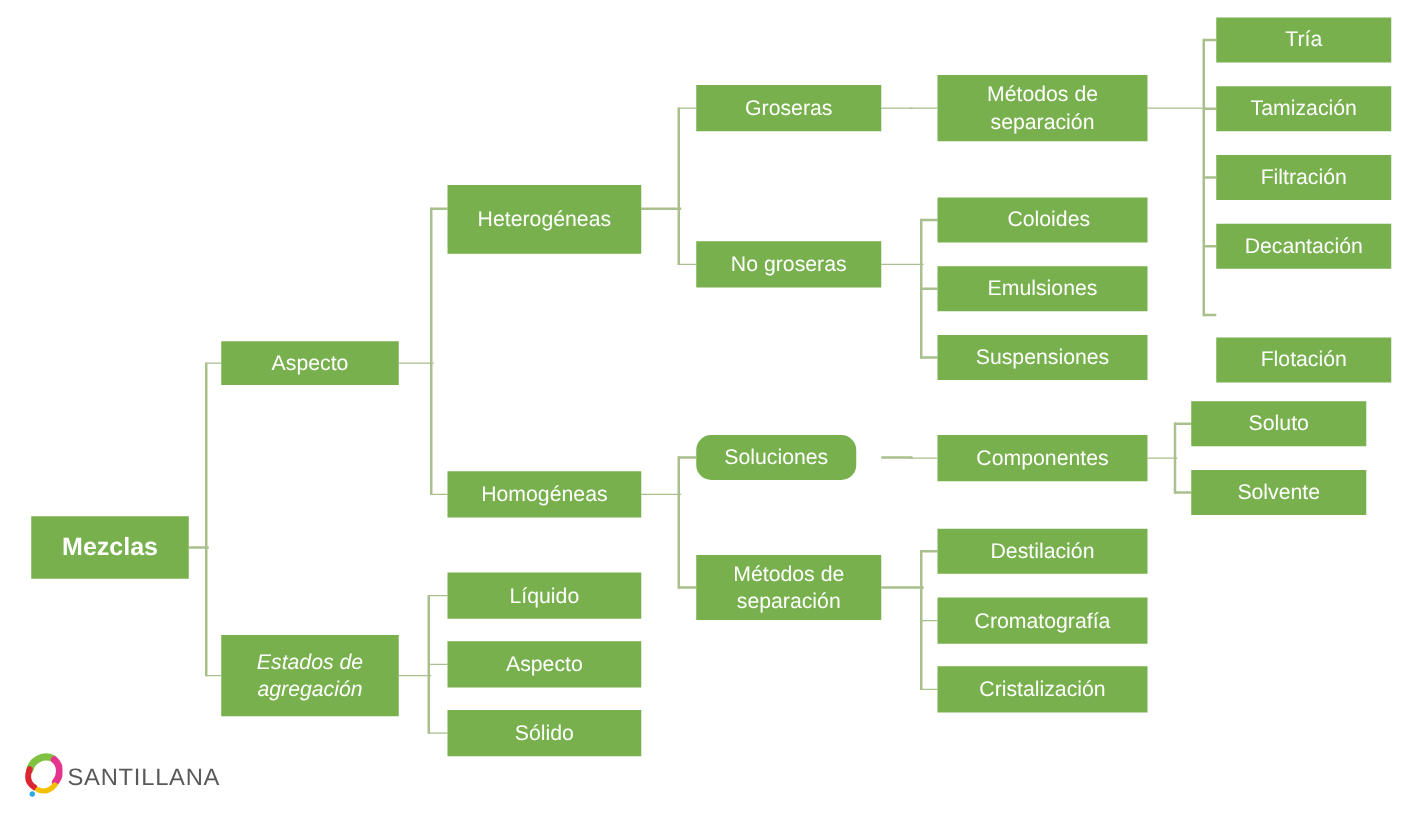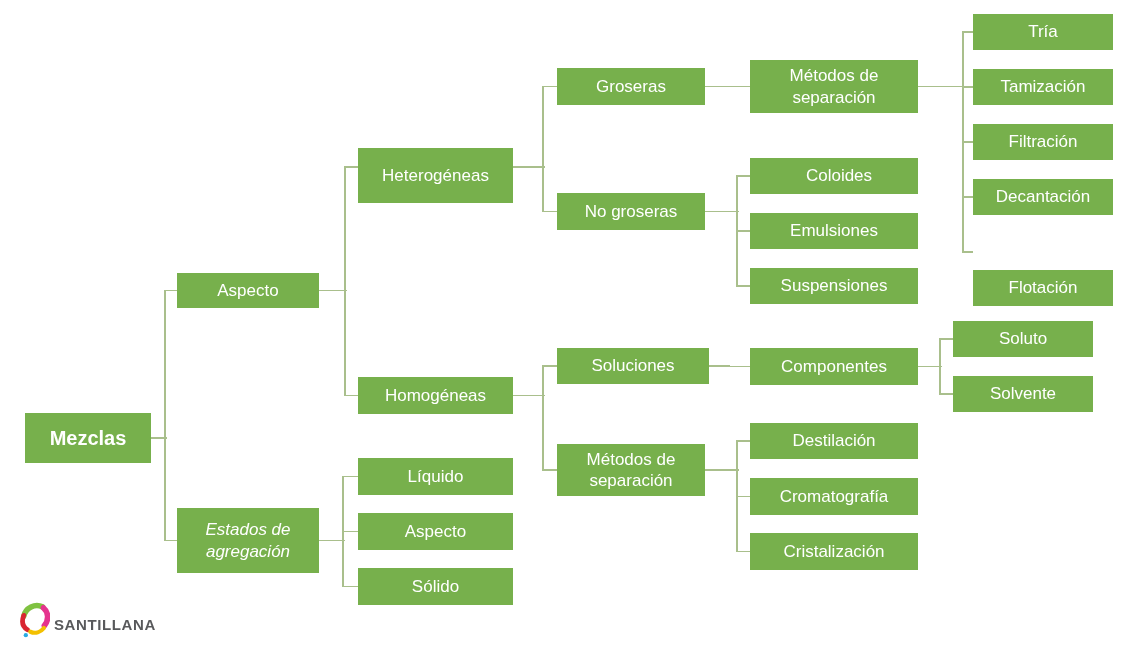--- a/index.html
+++ b/index.html
@@ -40,22 +40,22 @@
   #footer-logo {
     position: absolute;
     left: 20px;
     top: 601px;
     display: flex;
     align-items: flex-end;
     gap: 4px;
   }
   #brand-text {
     color: var(--brand-color, #58595b);
-    font-size: 15px;
-    font-weight: bold;
+    font-size: 19px;
+    font-weight: normal;
     letter-spacing: 0.6px;
     line-height: 1;
     padding-bottom: 7px;
   }
 </style>
 </head>
 <body>
 
 <div id="canvas">
   <div id="footer-logo">
@@ -117,21 +117,21 @@
     <div class="node root" style="left: 25px; top: 413px; width: 126px; height: 50px; font-size: 20px;">Mezclas</div>
     <div class="node" style="left: 177px; top: 273px; width: 142px; height: 35px;">Aspecto</div>
     <div class="node" style="left: 177px; top: 508px; width: 142px; height: 65px; font-style: italic;">Estados de agregación</div>
     <div class="node" style="left: 358px; top: 148px; width: 155px; height: 55px;">Heterogéneas</div>
     <div class="node" style="left: 358px; top: 377px; width: 155px; height: 37px;">Homogéneas</div>
     <div class="node" style="left: 358px; top: 458px; width: 155px; height: 37px;">Líquido</div>
     <div class="node" style="left: 358px; top: 513px; width: 155px; height: 37px;">Aspecto</div>
     <div class="node" style="left: 557px; top: 68px; width: 148px; height: 37px;">Groseras</div>
     <div class="node" style="left: 358px; top: 568px; width: 155px; height: 37px;">Sólido</div>
     <div class="node" style="left: 557px; top: 193px; width: 148px; height: 37px;">No groseras</div>
-    <div class="node" style="left: 557px; top: 348px; width: 152px; height: 36px;">Soluciones</div>
+    <div class="node" style="left: 557px; top: 348px; width: 128px; height: 36px; border-radius: 12px;">Soluciones</div>
     <div class="node" style="left: 557px; top: 444px; width: 148px; height: 52px;">Métodos de separación</div>
     <div class="node" style="left: 750px; top: 60px; width: 168px; height: 53px;">Métodos de separación</div>
     <div class="node" style="left: 750px; top: 158px; width: 168px; height: 36px; padding-left: 16px;">Coloides</div>
     <div class="node" style="left: 750px; top: 213px; width: 168px; height: 36px;">Emulsiones</div>
     <div class="node" style="left: 750px; top: 268px; width: 168px; height: 36px;">Suspensiones</div>
     <div class="node" style="left: 750px; top: 348px; width: 168px; height: 37px;">Componentes</div>
     <div class="node" style="left: 750px; top: 423px; width: 168px; height: 36px;">Destilación</div>
     <div class="node" style="left: 750px; top: 478px; width: 168px; height: 37px;">Cromatografía</div>
     <div class="node" style="left: 750px; top: 533px; width: 168px; height: 37px;">Cristalización</div>
     <div class="node" style="left: 973px; top: 14px; width: 140px; height: 36px;">Tría</div>

